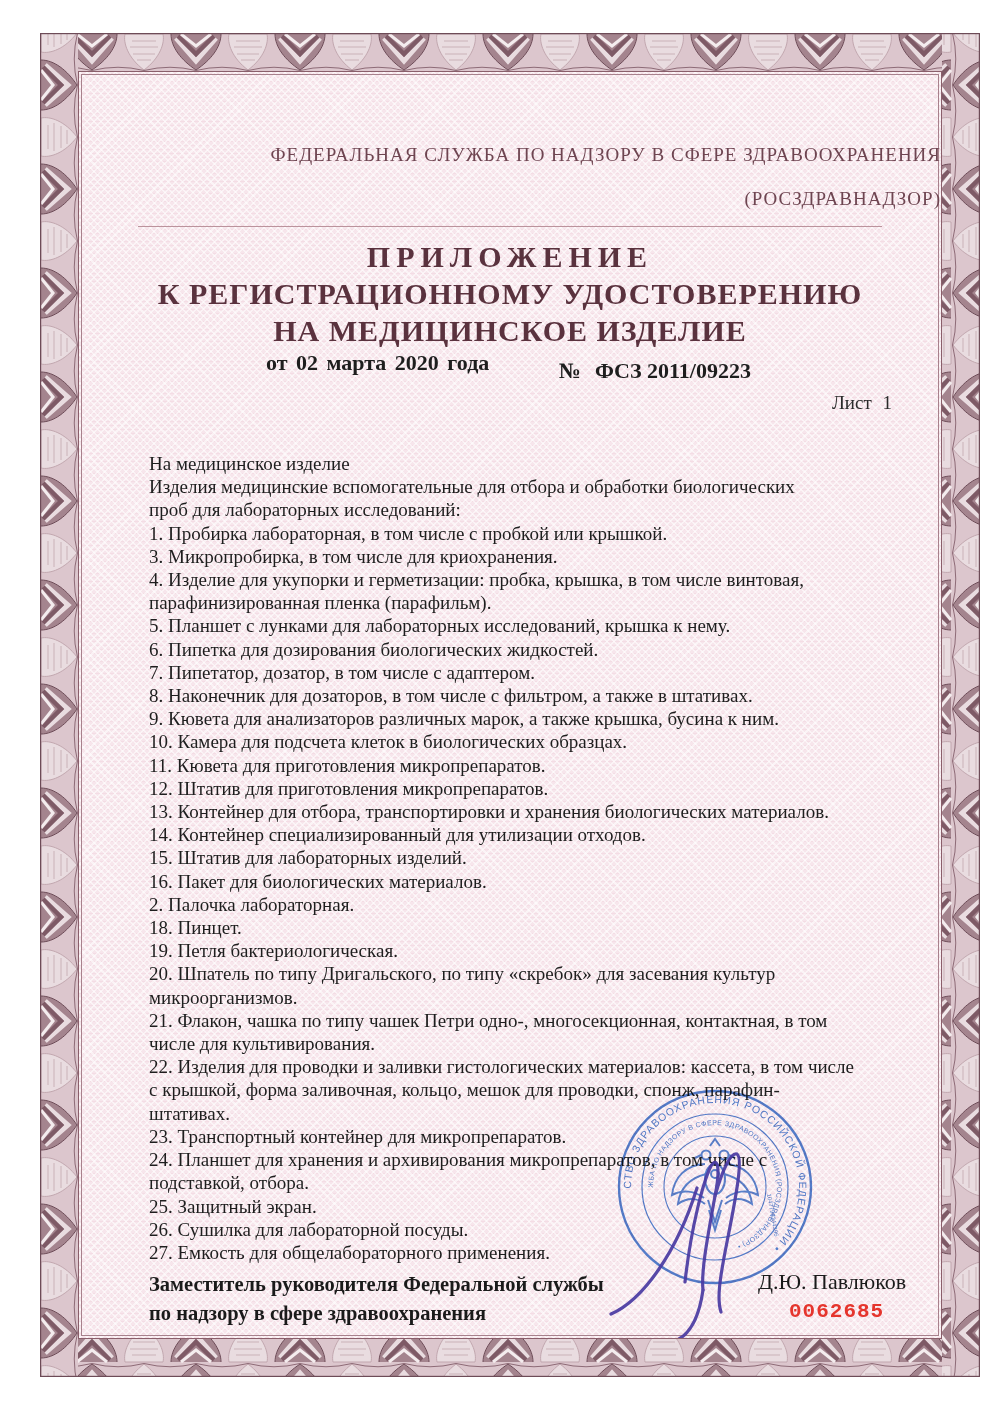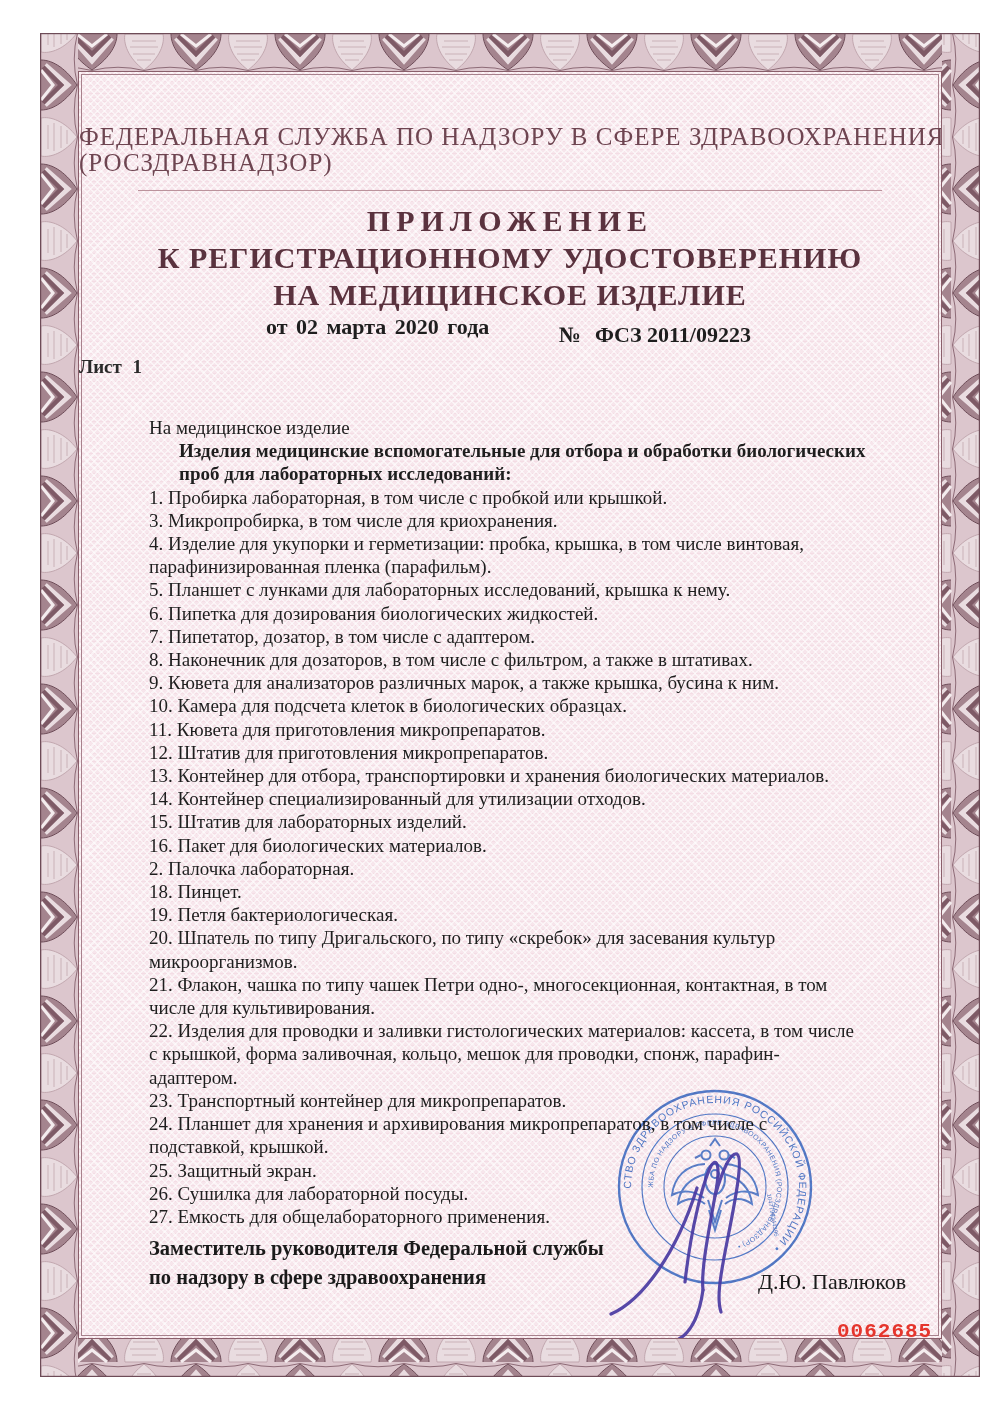--- a/index.html
+++ b/index.html
@@ -10,40 +10,40 @@
   
   .inner{position:absolute;left:38px;top:38px;width:862px;height:1266px;
          background-color:#f7e6ec;
          background-image:
            repeating-linear-gradient(45deg, rgba(255,255,255,.55) 0 1.5px, rgba(255,255,255,0) 1.5px 5px),
            repeating-linear-gradient(135deg, rgba(255,255,255,.55) 0 1.5px, rgba(255,255,255,0) 1.5px 5px),
            repeating-linear-gradient(0deg, rgba(238,205,216,.35) 0 1px, rgba(0,0,0,0) 1px 4px);
          border:1px solid #8a5f6b; outline:1px solid #a7818c; outline-offset:-4px;
          overflow:hidden;}
   .flow{position:relative;width:100%;height:100%;padding-top:52px;box-sizing:border-box;}
-  .org{ text-align:left;font-size:25px;line-height:26px;letter-spacing:1px;
-        color:#6e4551;white-space:nowrap;}
+  .org{ text-align:right;font-size:19px;line-height:26px;letter-spacing:1px;
+        color:#6e4551;white-space:nowrap;margin-top:18px;}
   .divider{width:744px;margin:14px auto 0 auto;border-top:1px solid #bb939c;height:0;}
   .title{margin-top:11px;text-align:center;color:#5a323e;font-weight:bold;
          font-size:30px;line-height:37px;white-space:nowrap;}
   .title .t1{letter-spacing:6px;}
   .title .t2,.title .t3{letter-spacing:1px;}
   .daterow{position:relative;height:40px;margin-top:1px;}
   .date{position:absolute;left:187px;top:0;font-size:22px;font-weight:bold;color:#1e1e1e;word-spacing:3px;white-space:nowrap;}
   .regnum{position:absolute;left:480px;top:8px;font-size:22px;font-weight:bold;color:#1e1e1e;white-space:nowrap;}
   .regnum .no{margin-right:14px;}
-  .sheetrow{margin-top:2px;padding-right:49px;font-size:19px;line-height:22px;
-            font-weight:bold;color:#2a2a2a;word-spacing:6px;}
+  .sheetrow{margin-top:2px;text-align:right;padding-right:49px;font-size:19px;line-height:22px;
+            font-weight:normal;color:#2a2a2a;word-spacing:6px;}
   .body{margin:38px 0 0 70px;width:790px;font-size:19px;color:#1e1e1e;}
   .bline{line-height:23.2px;white-space:nowrap;}
-  .bline.b{font-weight:bold;padding-left:30px;}
+  .bline.b{font-weight:normal;}
   .sigblock{margin:6px 12px 0 70px;font-size:20.5px;line-height:29px;font-weight:bold;color:#1a1a1a;white-space:nowrap;}
   .signame{position:absolute;left:679px;top:1197px;font-size:22px;font-weight:normal;color:#1a1a1a;white-space:nowrap;}
-  .serial{position:absolute;left:758px;top:1228px;font-family:"Liberation Mono",monospace;
-          font-size:21px;font-weight:bold;letter-spacing:1px;color:#e5352d;white-space:nowrap;margin-top:20px;}
+  .serial{position:absolute;left:710px;top:1228px;font-family:"Liberation Mono",monospace;
+          font-size:21px;font-weight:bold;letter-spacing:1px;color:#e5352d;white-space:nowrap;}
   .stamp{position:absolute;left:531px;top:1010px;mix-blend-mode:multiply;opacity:.92;}
   .autograph{position:absolute;left:520px;top:1060px;}
 </style>
 </head>
 <body>
 
 <div class="page">
   <div class="certificate">
 
     <svg class="border-svg" width="940" height="1344" viewBox="0 0 940 1344" aria-hidden="true">
@@ -128,24 +128,24 @@
             <div class="bline">16. Пакет для биологических материалов.</div>
             <div class="bline">2. Палочка лабораторная.</div>
             <div class="bline">18. Пинцет.</div>
             <div class="bline">19. Петля бактериологическая.</div>
             <div class="bline">20. Шпатель по типу Дригальского, по типу «скребок» для засевания культур</div>
             <div class="bline">микроорганизмов.</div>
             <div class="bline">21. Флакон, чашка по типу чашек Петри одно-, многосекционная, контактная, в том</div>
             <div class="bline">числе для культивирования.</div>
             <div class="bline">22. Изделия для проводки и заливки гистологических материалов: кассета, в том числе</div>
             <div class="bline">с крышкой, форма заливочная, кольцо, мешок для проводки, спонж, парафин-</div>
-            <div class="bline">адаптером.</div>
+            <div class="bline">штативах.</div>
             <div class="bline">23. Транспортный контейнер для микропрепаратов.</div>
             <div class="bline">24. Планшет для хранения и архивирования микропрепаратов, в том числе с</div>
-            <div class="bline">подставкой, крышкой.</div>
+            <div class="bline">подставкой, отбора.</div>
             <div class="bline">25. Защитный экран.</div>
             <div class="bline">26. Сушилка для лабораторной посуды.</div>
             <div class="bline">27. Емкость для общелабораторного применения.</div>
           </div>
 
         <div class="sigblock">
           <div>Заместитель руководителя Федеральной службы</div>
           <div>по надзору в сфере здравоохранения</div>
         </div>
       </div>

